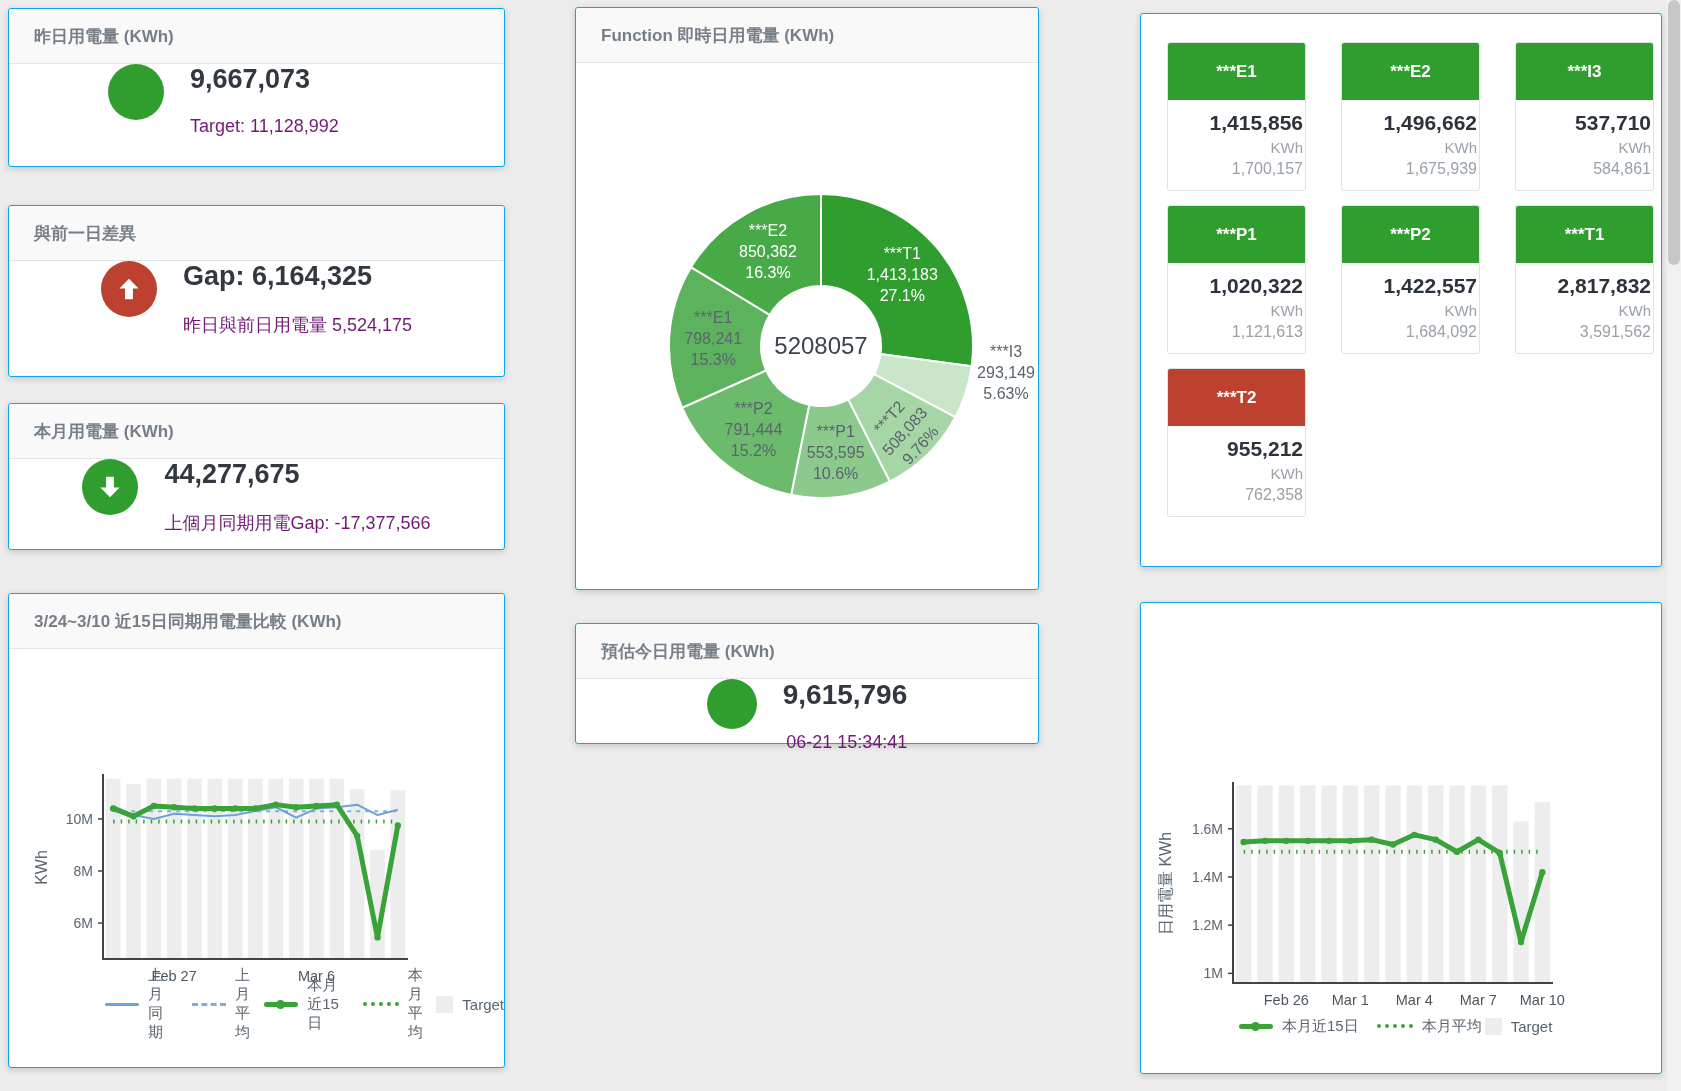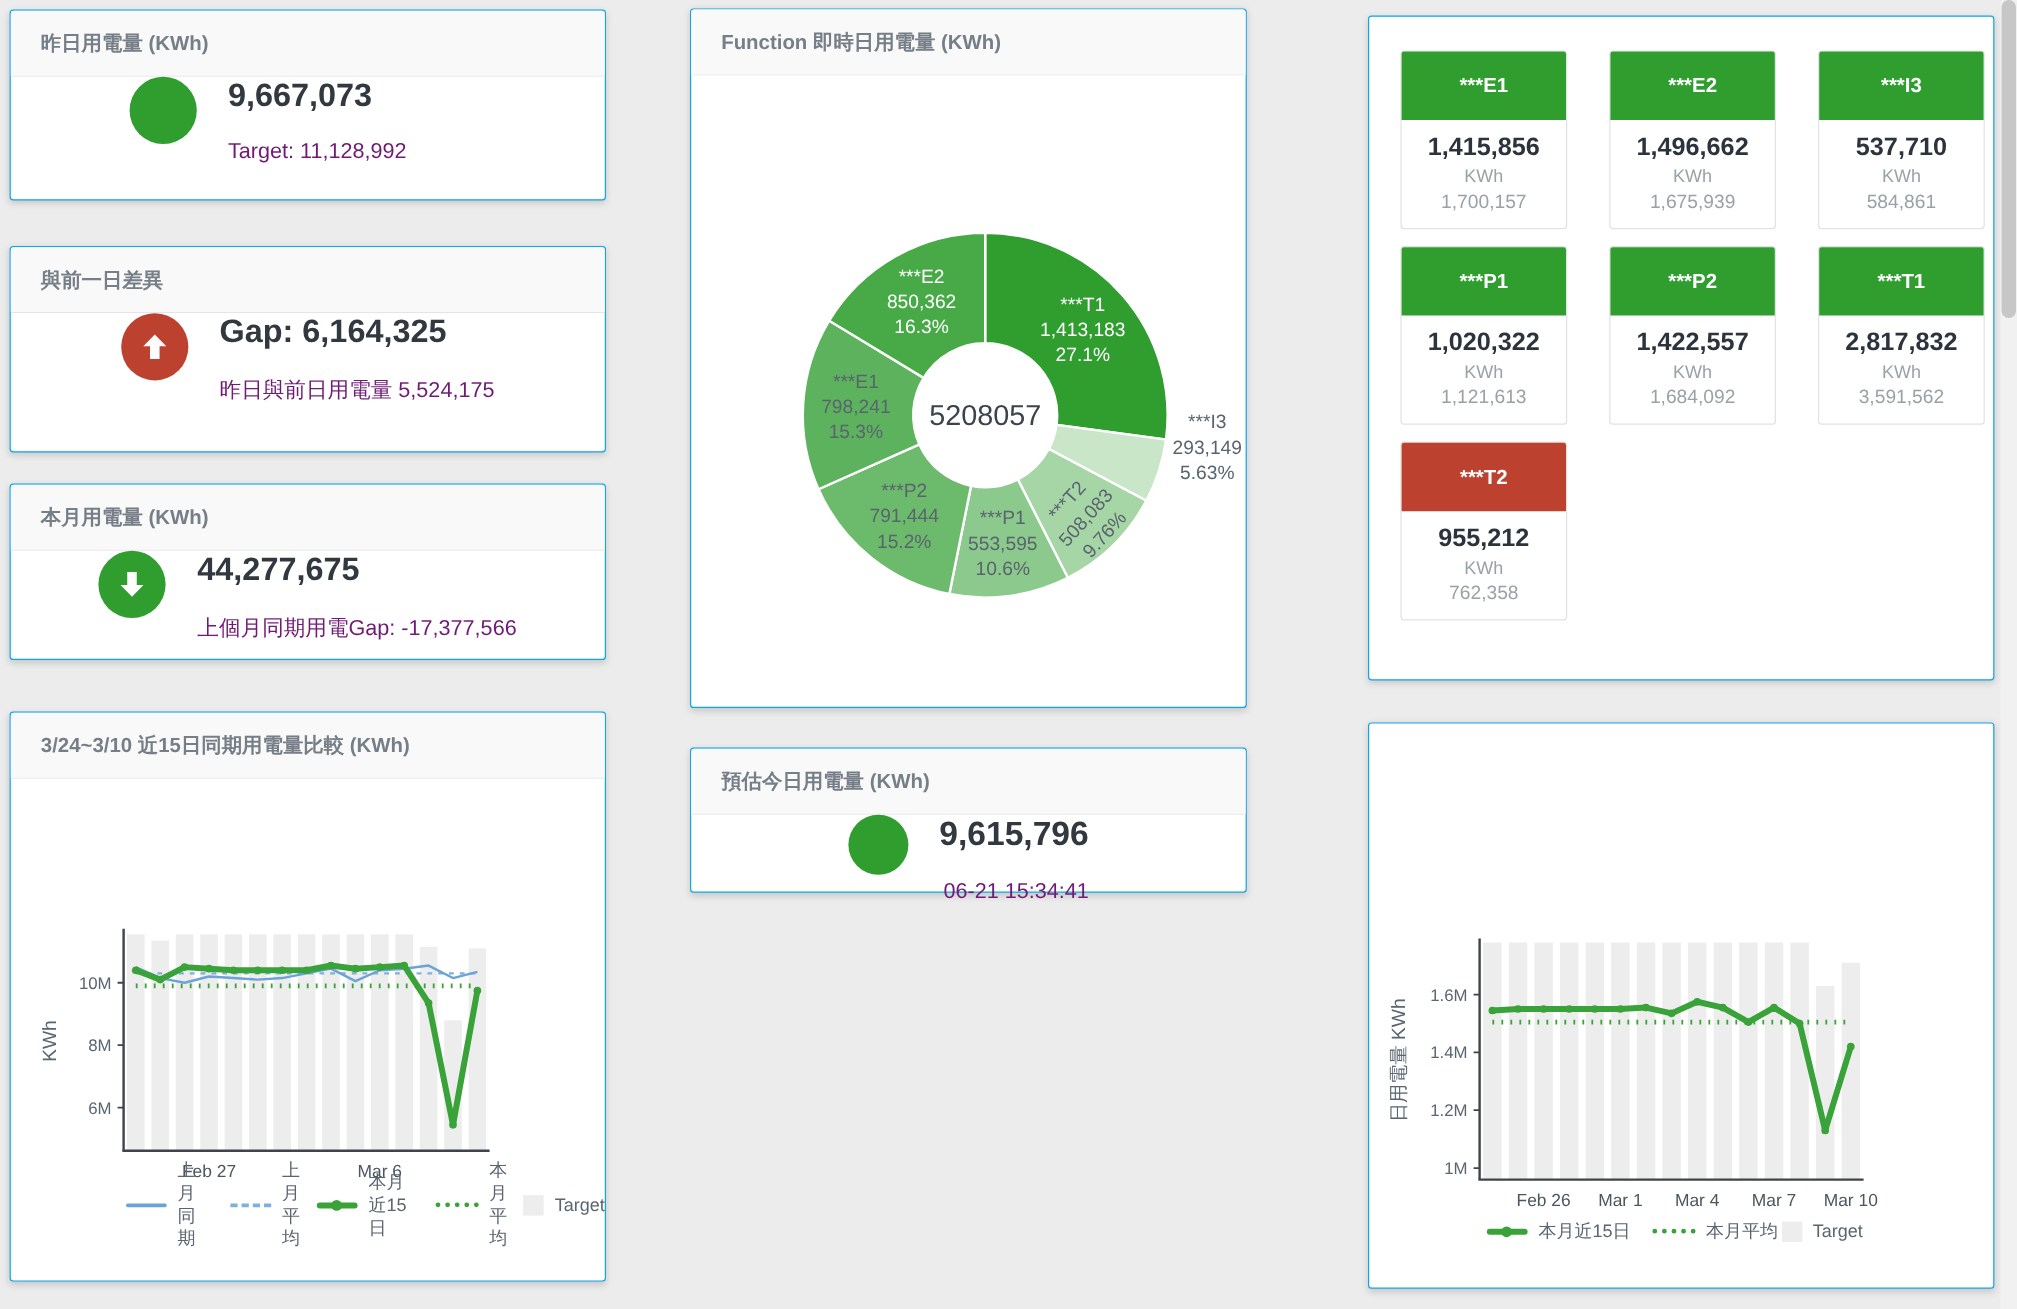--- a/index.html
+++ b/index.html
@@ -14,21 +14,21 @@
   .circle{border-radius:50%;display:flex;align-items:center;justify-content:center;flex:none}
   .c56{width:56px;height:56px}
   .c50{width:50px;height:50px}
   .stattext{min-width:215px}
   .statval{font-size:27px;font-weight:bold;color:#32383f;line-height:1.15}
   .statsub{font-size:18px;color:#701a75;margin-top:21px}
   .tiles{display:flex;flex-wrap:wrap;column-gap:35px;row-gap:14px;padding:28px 0 0 26px}
   .tile{width:137px;border:1px solid #e1e2e3;border-radius:3px;background:#fff}
   .tile-head{height:57px;display:flex;align-items:center;justify-content:center;color:#fff;
              font-weight:bold;font-size:17px;border-radius:2px 2px 0 0}
-  .tile-body{text-align:center;padding:11px 2px 12px}
+  .tile-body{text-align:right;padding:11px 2px 12px}
   .tile-val{font-size:21px;font-weight:bold;color:#2c333c}
   .tile-unit{font-size:15px;color:#9aa1a8;margin-top:4px}
   .tile-sub{font-size:16px;color:#9aa1a8;margin-top:4px}
   .chart-svg{position:absolute;left:0;top:55px}
   .legend{position:absolute;display:flex;flex-direction:row;gap:3px}
   .lrow{display:flex;gap:18px;align-items:center;height:20px}
   .litem{display:flex;align-items:center;gap:9px;font-size:15px;color:#5a6570;cursor:pointer}
   .sw{display:inline-block;flex:none}
   .sw-thin{width:34px;height:3px;background:#6ba3d6;border-radius:2px}
   .sw-dash{width:34px;height:0;border-top:3px dashed #7fb0dc}

